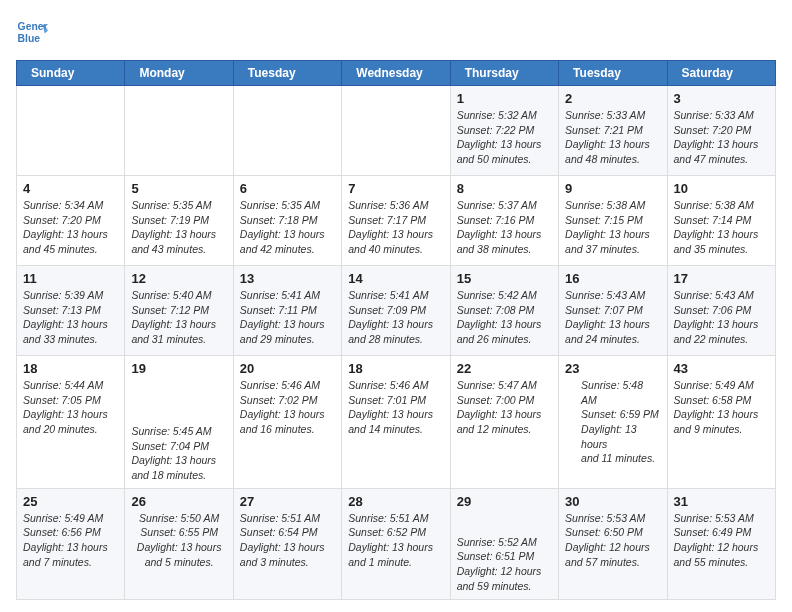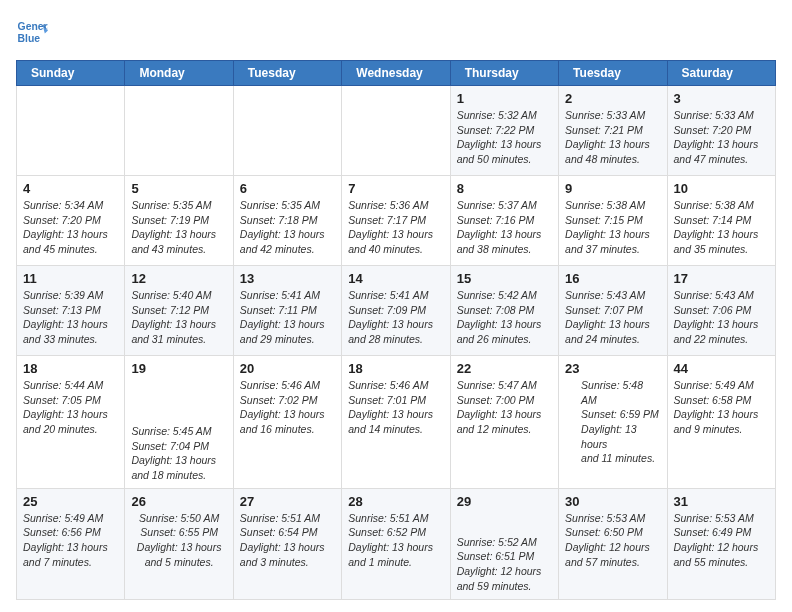--- a/index.html
+++ b/index.html
@@ -291,21 +291,21 @@
 and 12 minutes.</div>
         </td>
         <td>
           <span class="day-number">23</span>
           <div class="day-info" style="white-space: pre-line; margin-left: 16px;">Sunrise: 5:48 AM
 Sunset: 6:59 PM
 Daylight: 13 hours
 and 11 minutes.</div>
         </td>
         <td>
-          <span class="day-number">44</span>
+          <span class="day-number">43</span>
           <div class="day-info" style="white-space: pre-line;">Sunrise: 5:49 AM
 Sunset: 6:58 PM
 Daylight: 13 hours
 and 9 minutes.</div>
         </td>
       </tr>
       <tr>
         <td>
           <span class="day-number">25</span>
           <div class="day-info" style="white-space: pre-line;">Sunrise: 5:49 AM

